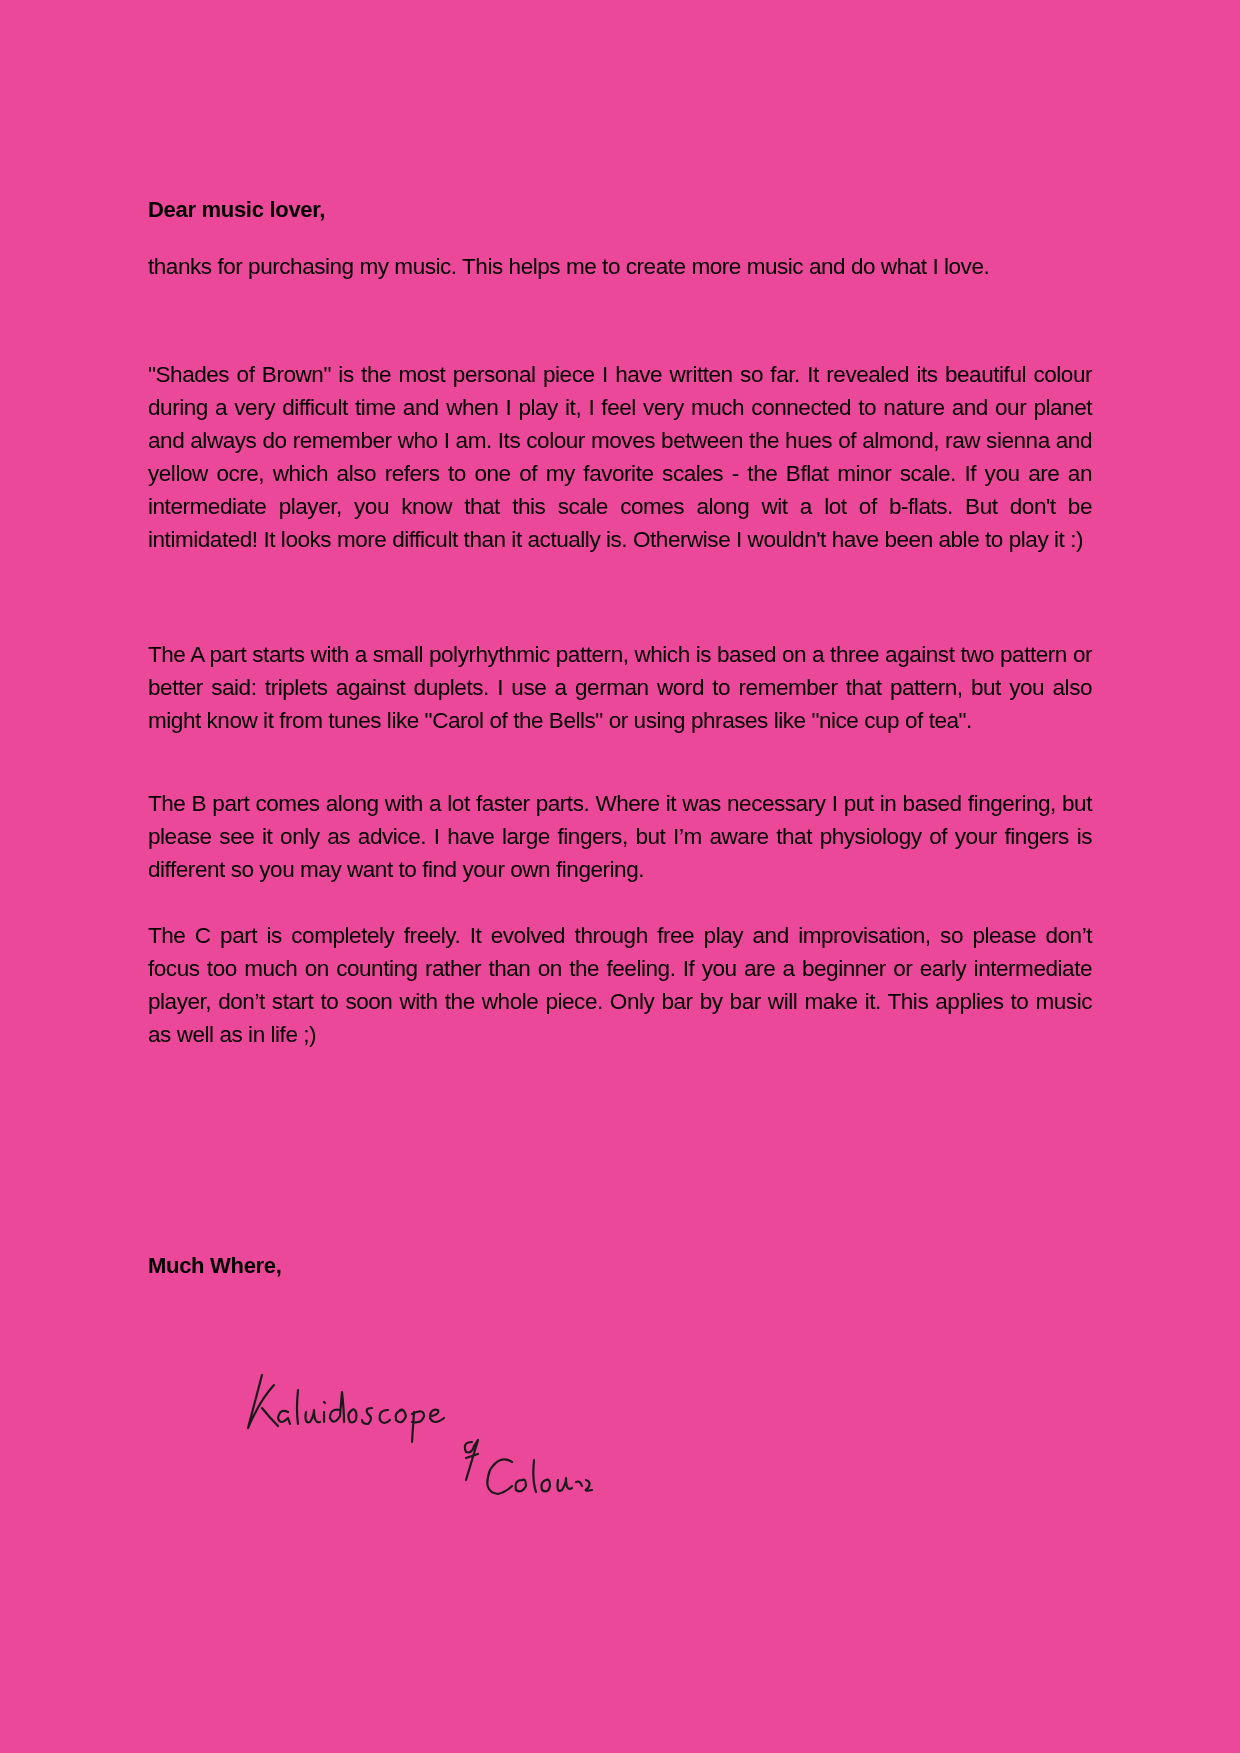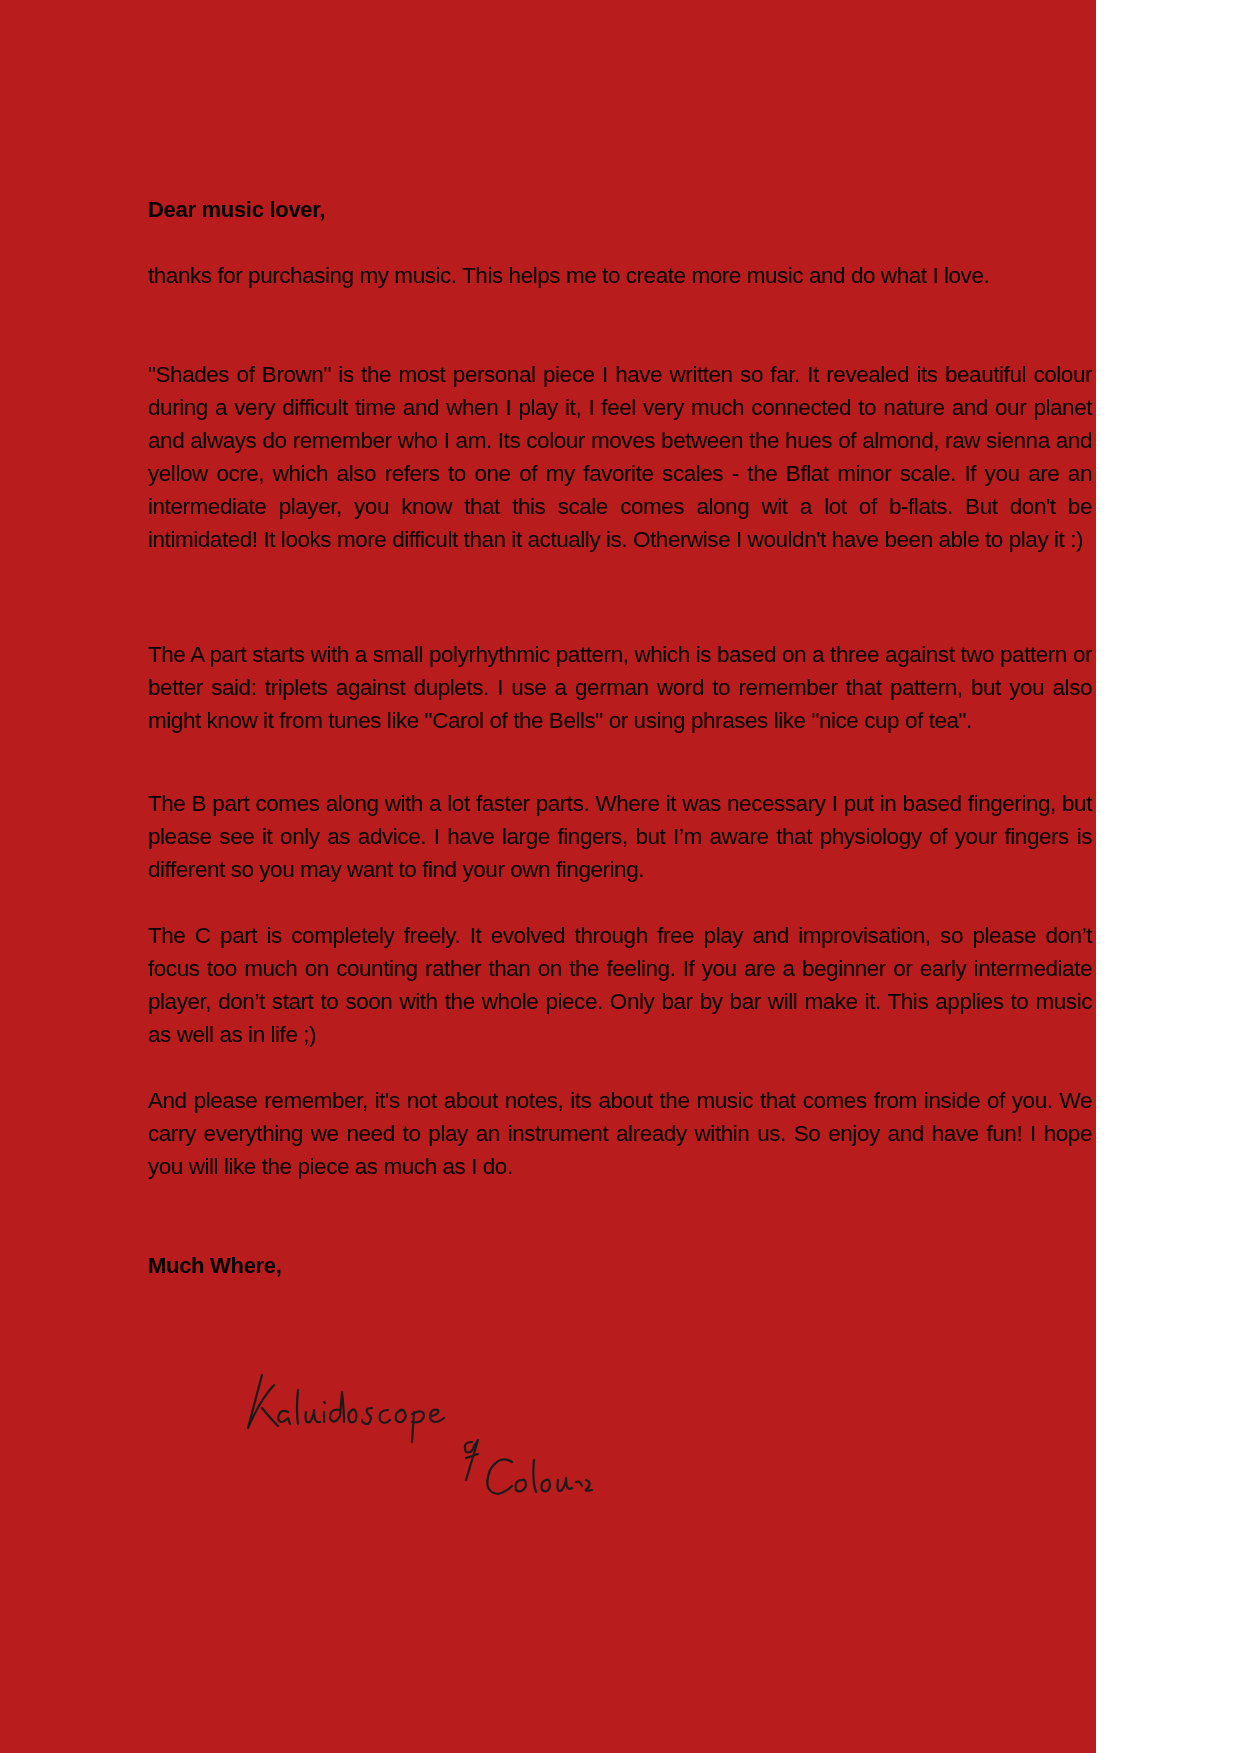--- a/index.html
+++ b/index.html
@@ -1,38 +1,38 @@
 <!DOCTYPE html>
 <html><head>
   <meta charset="utf-8">
   <style>
     html, body { margin: 0; padding: 0; background: #ffffff; }
     body { width: 1240px; height: 1753px; position: relative; overflow: hidden; }
     .page {
-      position: absolute; left: 0; top: 0; width: 1096px; height: 1753px; background: #b91c1c;
+      position: absolute; left: 0; top: 0; width: 1240px; height: 1753px; background: #ec4899;
       color: #000;
       font-family: "Liberation Sans", sans-serif;
     }
     .salutation, .closing {
       position: absolute; left: 148px;
       font-weight: bold; font-size: 22px; line-height: 33px;
       font-family: "Liberation Sans", sans-serif;
       letter-spacing: -0.3px;
     }
     .salutation { top: 193px; }
     .closing { top: 1249px; }
     .para {
       position: absolute; left: 148px; width: 944px;
       font-size: 22.5px; line-height: 33px;
       text-align: justify;
       font-family: "Liberation Sans", sans-serif;
       letter-spacing: -0.45px;
       word-spacing: 0px;
     }
-    .p1 { top: 259px; }
+    .p1 { top: 250px; }
     .p2 { top: 358px; }
     .p3 { top: 638px; }
     .p4 { top: 787px; }
     .p5 { top: 919px; }
     .p6 { top: 1084px; }
     .p-last { text-align-last: left; }
     .signature {
       position: absolute; left: 240px; top: 1330px; width: 420px; height: 180px;
     }
     .signature svg { width: 100%; height: 100%; }
@@ -46,21 +46,20 @@
 <body>
 
 <div class="page">
   <div class="salutation">Dear music lover,</div>
 
   <div class="para p1 p-last">thanks for purchasing my music. This helps me to create more music and do what I love.</div>
   <div class="para p2 p-last">"Shades of Brown" is the most personal piece I have written so far. It revealed its beautiful colour during a very difficult time and when I play it, I feel very much connected to nature and our planet and always do remember who I am. Its colour moves between the hues of almond, raw sienna and yellow ocre, which also refers to one of my favorite scales - the Bflat minor scale. If you are an intermediate player, you know that this scale comes along wit a lot of b-flats. But don't be intimidated! It looks more difficult than it actually is. Otherwise I wouldn't have been able to play it :)</div>
   <div class="para p3 p-last">The A part starts with a small polyrhythmic pattern, which is based on a three against two pattern or better said: triplets against duplets. I use a german word to remember that pattern, but you also might know it from tunes like "Carol of the Bells" or using phrases like  "nice cup of tea".</div>
   <div class="para p4 p-last">The B part comes along with a lot faster parts. Where it was necessary I put in based fingering, but please see it only as advice. I have large fingers, but I’m aware that physiology of your fingers is different so you may want to find your own fingering.</div>
   <div class="para p5 p-last">The C part is completely freely. It evolved through free play and improvisation, so please don’t focus too much on counting rather than on the feeling. If you are a beginner or early intermediate player, don’t start to soon with the whole piece. Only bar by bar will make it. This applies to music as well as in life ;)</div>
-  <div class="para p6 p-last">And please remember, it's not about notes, its about the music that comes from inside of you. We carry everything we need to play an instrument already within us. So enjoy and have fun! I hope you will like the piece  as much as I do.</div>
 
   <div class="closing">Much Where,</div>
 
   <div class="signature">
     <span class="sig-text">Kaleidoscope of Colours</span>
     <svg viewBox="0 0 420 180">
 
       <path d="M22 45 L8 98 M8 98 Q20 70 34 55 M22 78 Q30 88 38 96"></path>
       <path d="M48 82 Q40 78 38 88 Q40 96 48 88 L50 94 M58 60 Q56 80 58 94 M66 82 Q64 94 70 92 Q74 86 74 80 Q74 94 80 92 M84 82 L84 92 M84 72 L85 73 M100 80 Q90 78 90 88 Q94 96 100 86 L102 62 Q104 80 104 92 M112 80 Q106 84 110 92 Q118 94 116 82 Q114 78 112 80 M132 78 Q124 78 128 84 Q134 88 128 94 Q122 94 122 90 M148 80 Q138 80 140 90 Q144 96 150 90 M162 80 Q154 82 156 90 Q162 96 166 86 Q164 78 160 80 M174 82 L172 112 M172 84 Q184 78 184 86 Q182 94 172 92 M192 86 Q200 84 198 80 Q190 78 190 88 Q194 96 204 88"></path>
 

